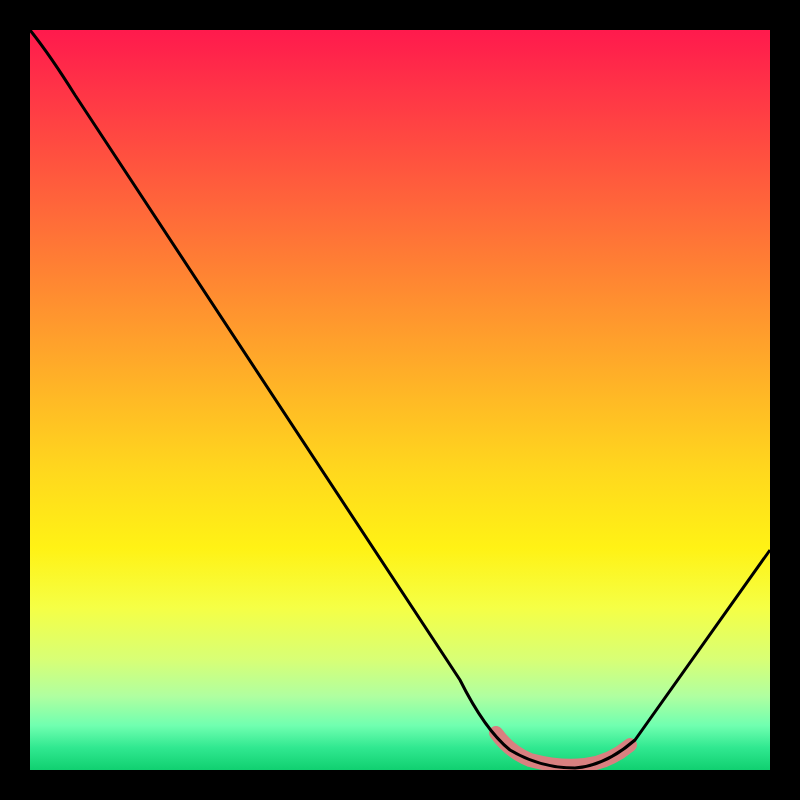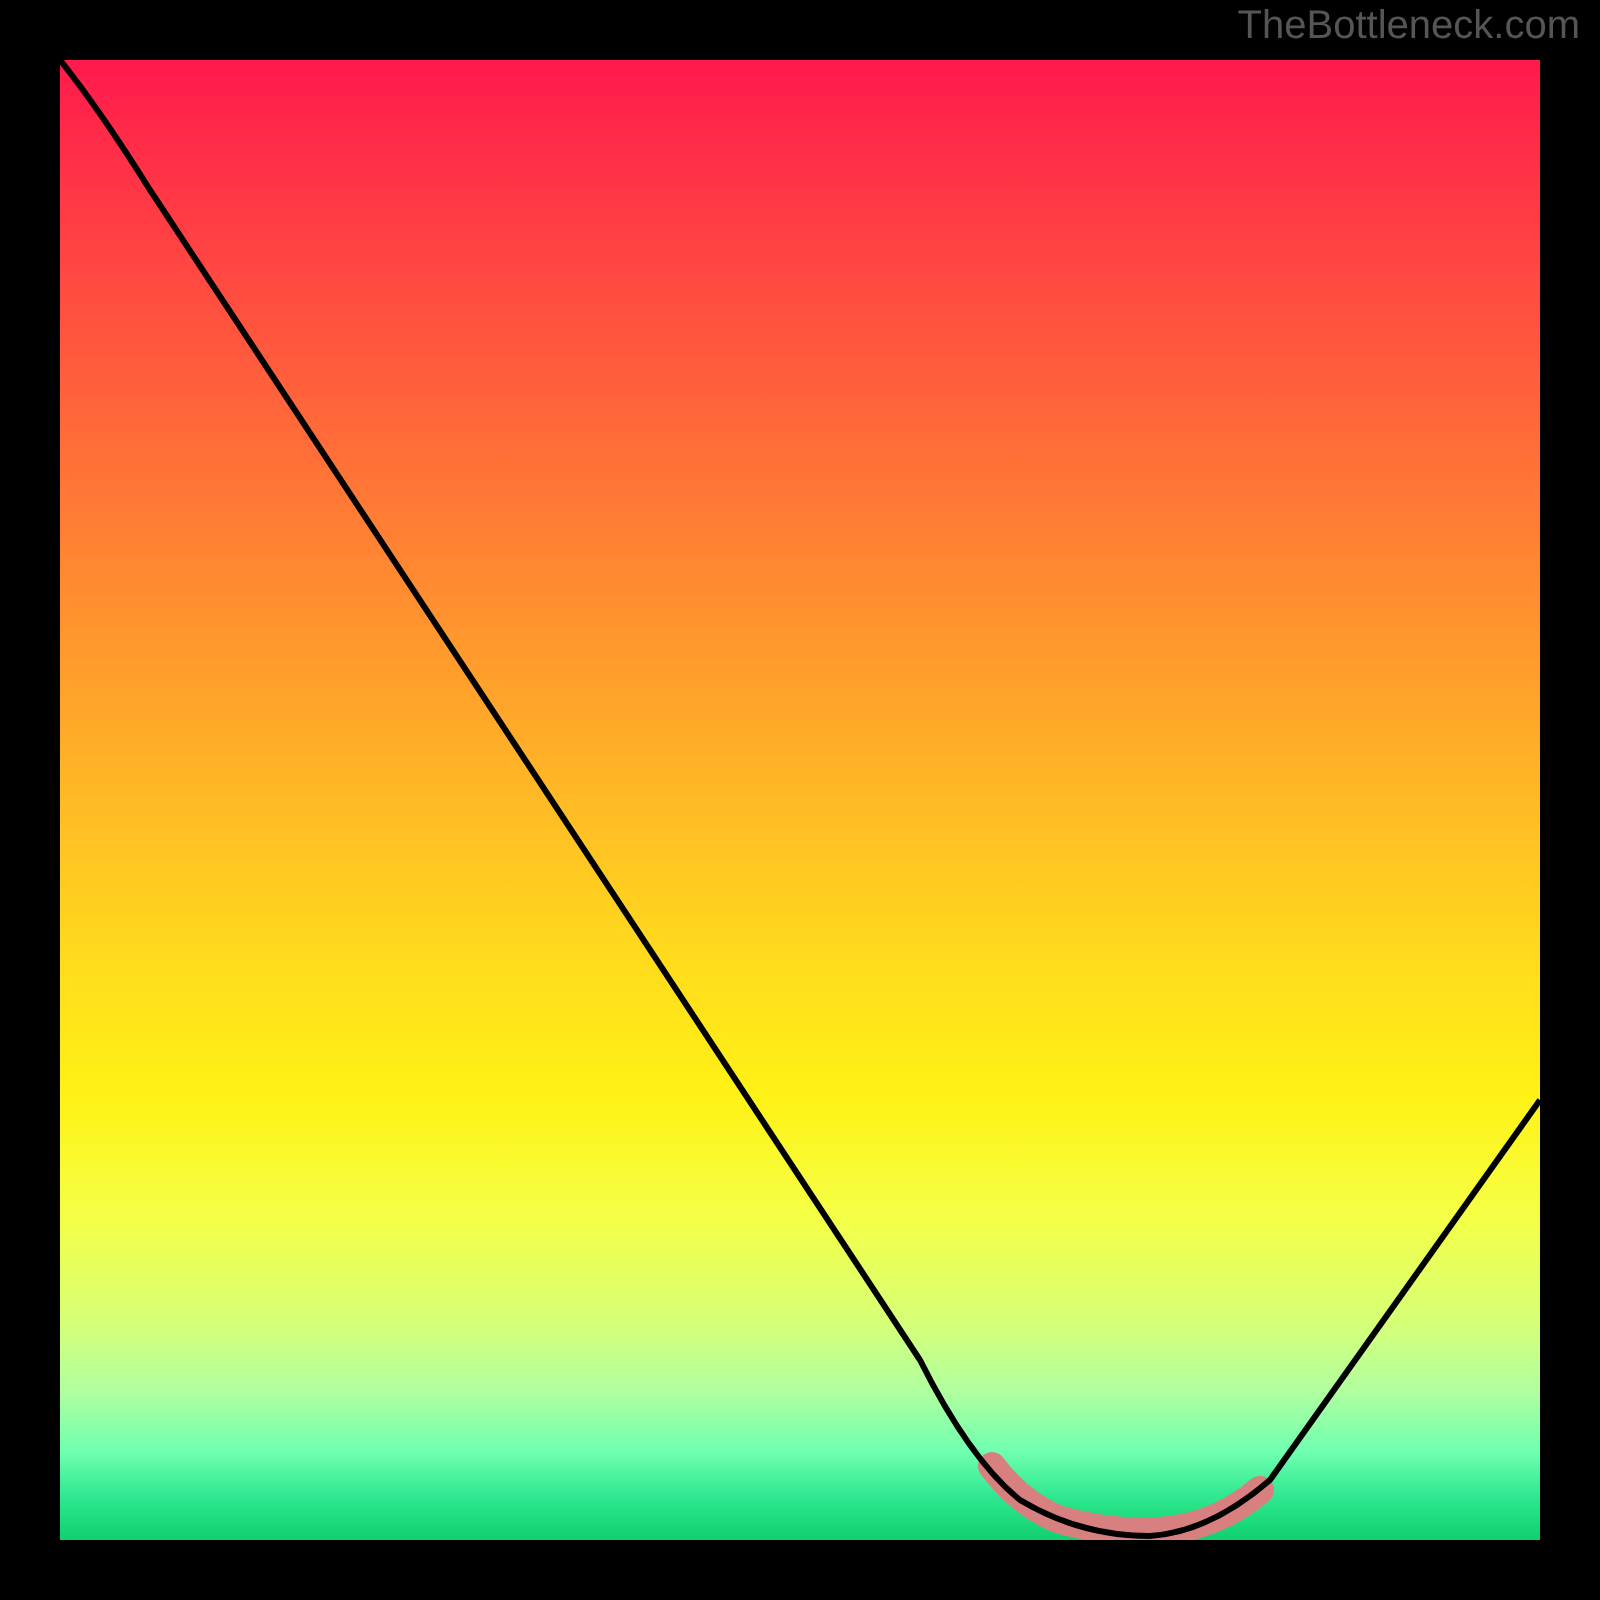--- a/index.html
+++ b/index.html
@@ -56,21 +56,20 @@
     width: 740px;
     height: 740px;
     z-index: 5;
   }
 </style>
 </head>
 <body>
 
 <div class="container">
 
-  <div class="watermark">TheBottleneck.com</div>
 
   <div class="plot-area">
     <svg class="curve-svg" viewBox="0 0 740 740" preserveAspectRatio="none">
 
       <path d="M 466 703
                Q 480 722 500 730
                Q 530 738 555 735
                Q 580 732 600 715" fill="none" stroke="#d88080" stroke-width="14" stroke-linecap="round"></path>
 
       <path d="M 0 0

